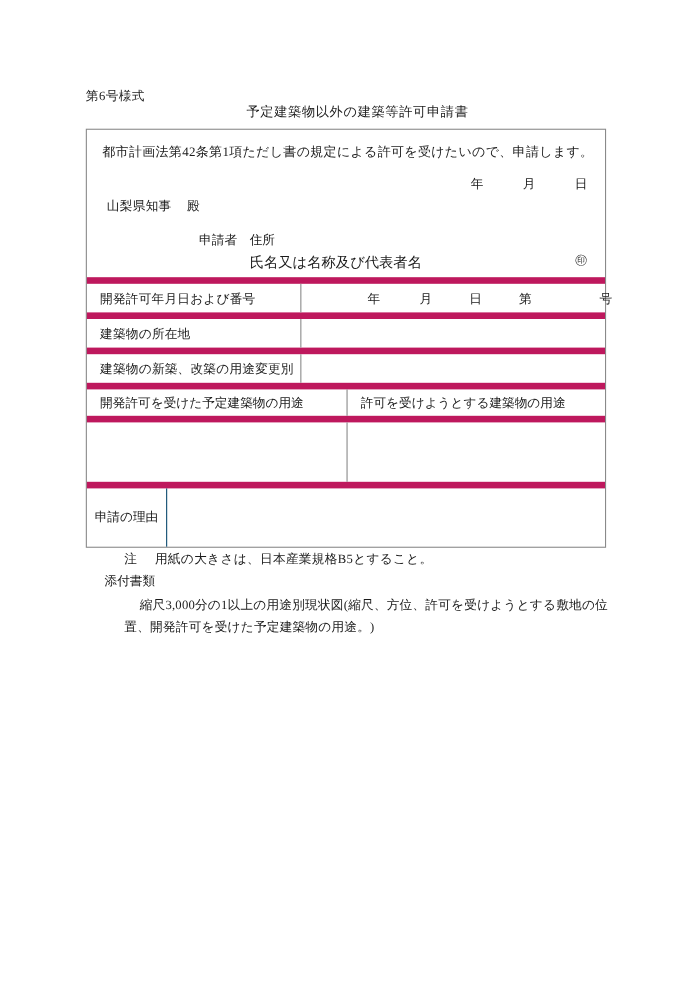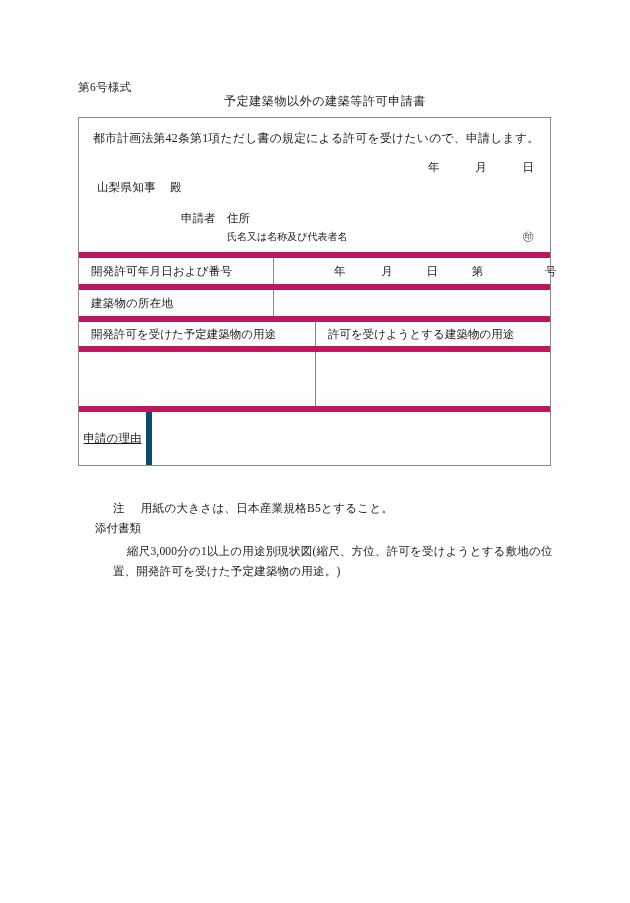--- a/index.html
+++ b/index.html
@@ -101,21 +101,21 @@
     position: absolute;
     left: 148px;
     top: 93px;
     font-size: 11.5px;
     white-space: nowrap;
   }
   .applicant-name {
     position: absolute;
     left: 148px;
     top: 112px;
-    font-size: 10px;
+    font-size: 13px;
     white-space: nowrap;
   }
   .seal-mark {
     position: absolute;
     right: 16px;
     top: 111px;
     font-size: 11.5px;
   }
 
   
@@ -187,27 +187,26 @@
 
   
   .reason-row { height: 53px; }
   .reason-label {
     position: absolute;
     left: 0;
     top: 0;
     bottom: 0;
     width: 73px;
     box-sizing: border-box;
-    border-right: 6px solid #0c4a6e;
+    border-right: 1px solid #0c4a6e;
     display: flex;
     align-items: center;
     justify-content: center;
     font-size: 11.5px;
     white-space: nowrap;
-    text-decoration: underline;
   }
   .reason-value {
     position: absolute;
     left: 73px;
     right: 0;
     top: 0;
     bottom: 0;
   }
 
   
@@ -286,20 +285,24 @@
           <span>号</span>
         </div>
       </div>
     </div>
 
     <div class="row lv-row">
       <div class="lv-label">建築物の所在地</div>
       <div class="lv-value"></div>
     </div>
 
+    <div class="row lv-row">
+      <div class="lv-label">建築物の新築、改築の用途変更別</div>
+      <div class="lv-value"></div>
+    </div>
 
     <div class="row use-head">
       <div class="use-left">開発許可を受けた予定建築物の用途</div>
       <div class="use-right">許可を受けようとする建築物の用途</div>
     </div>
 
     <div class="row use-body">
       <div class="use-left"></div>
       <div class="use-right"></div>
     </div>

